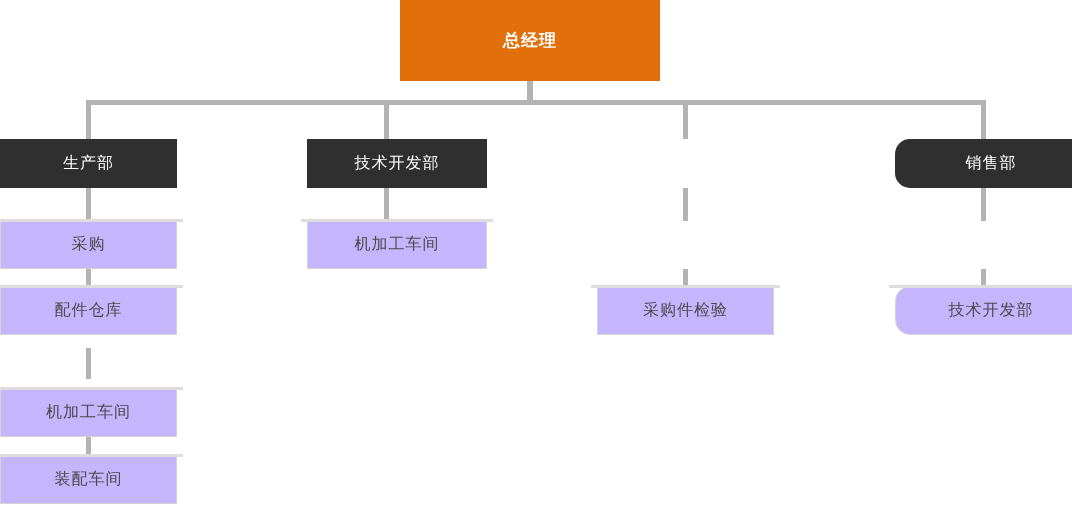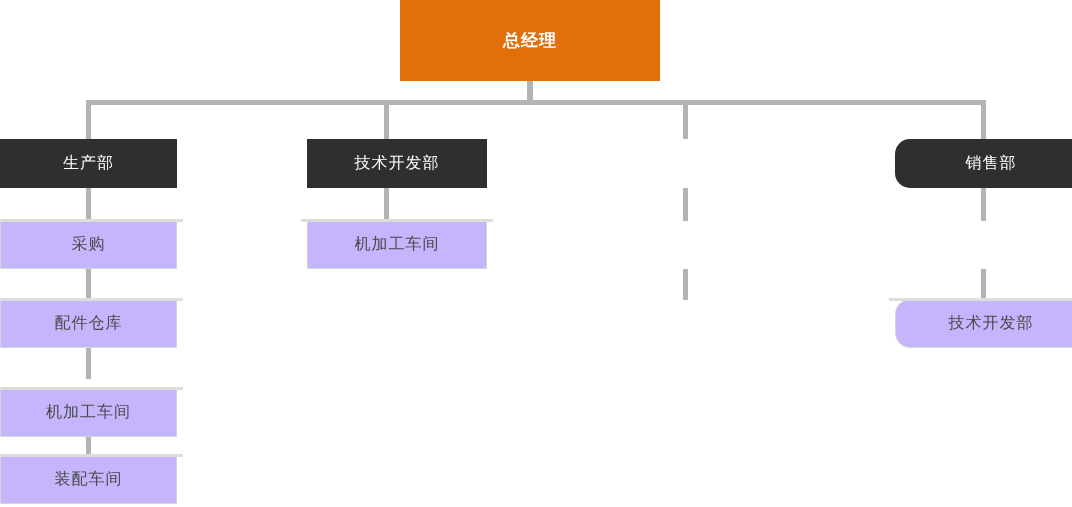--- a/index.html
+++ b/index.html
@@ -53,21 +53,21 @@
     position: absolute;
     top: -2px; left: -7px; right: -7px; height: 3px;
     background: #dddddd;
   }
   
   .col1 { left: 0;    width: 177px; }
   .col2 { left: 307px; width: 180px; }
   .col3 { left: 597px; width: 177px; }
   .col4 { left: 895px; width: 192px; border-radius: 15px; }
   .row1 { top: 220px; }
-  .row2 { top: 299px; }
+  .row2 { top: 286px; }
   .row3 { top: 388px; }
   .row4 { top: 455px; }
   
   .trunk-v  { left: 527px; top: 68px;  width: 6px;   height: 34px; }
   .trunk-h  { left: 86px;  top: 100px; width: 900px; height: 5px;  }
   .drop     { top: 100px; height: 39px; width: 5px; }
   .drop.c1, .stub.c1 { left: 86px;  }
   .drop.c2, .stub.c2 { left: 384px; }
   .drop.c3, .stub.c3 { left: 683px; }
   .drop.c4, .stub.c4 { left: 981px; }
@@ -105,16 +105,17 @@
   <div class="node dept-node col2">技术开发部</div>
   <div class="node dept-node col4">销售部</div>
 
   <div class="node leaf-node col1 row1">采购</div>
   <div class="node leaf-node col1 row2">配件仓库</div>
   <div class="node leaf-node col1 row3">机加工车间</div>
   <div class="node leaf-node col1 row4">装配车间</div>
 
   <div class="node leaf-node col2 row1">机加工车间</div>
 
+  <div class="node leaf-node col3 row2">采购件检验</div>
 
   <div class="node leaf-node col4 row2">技术开发部</div>
 
 </div>
 
 </body></html>

